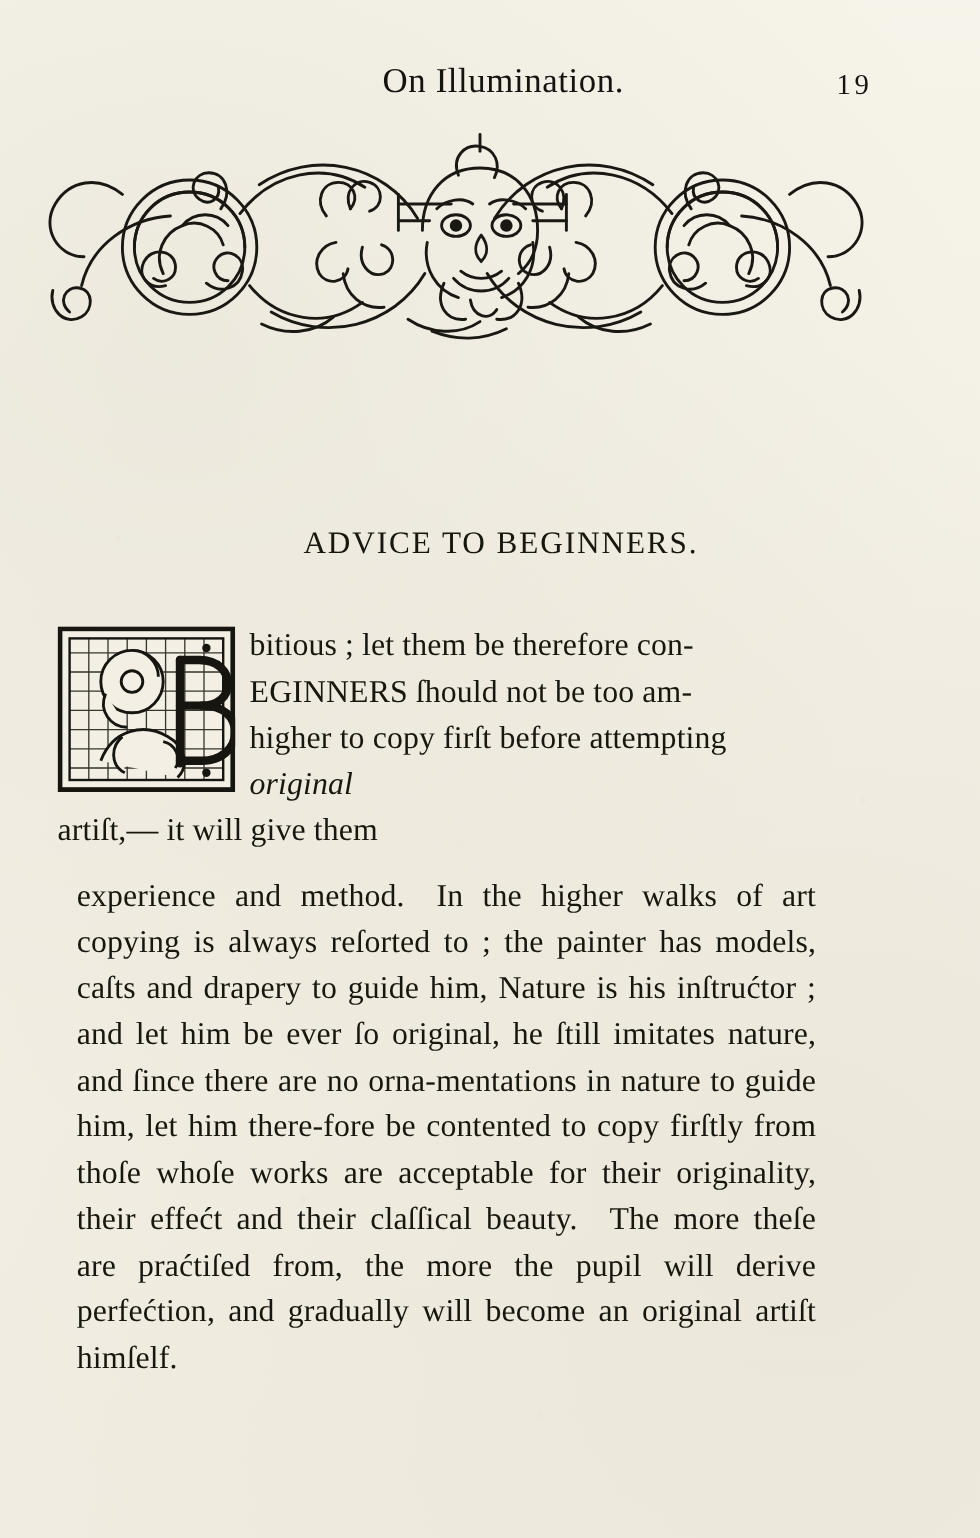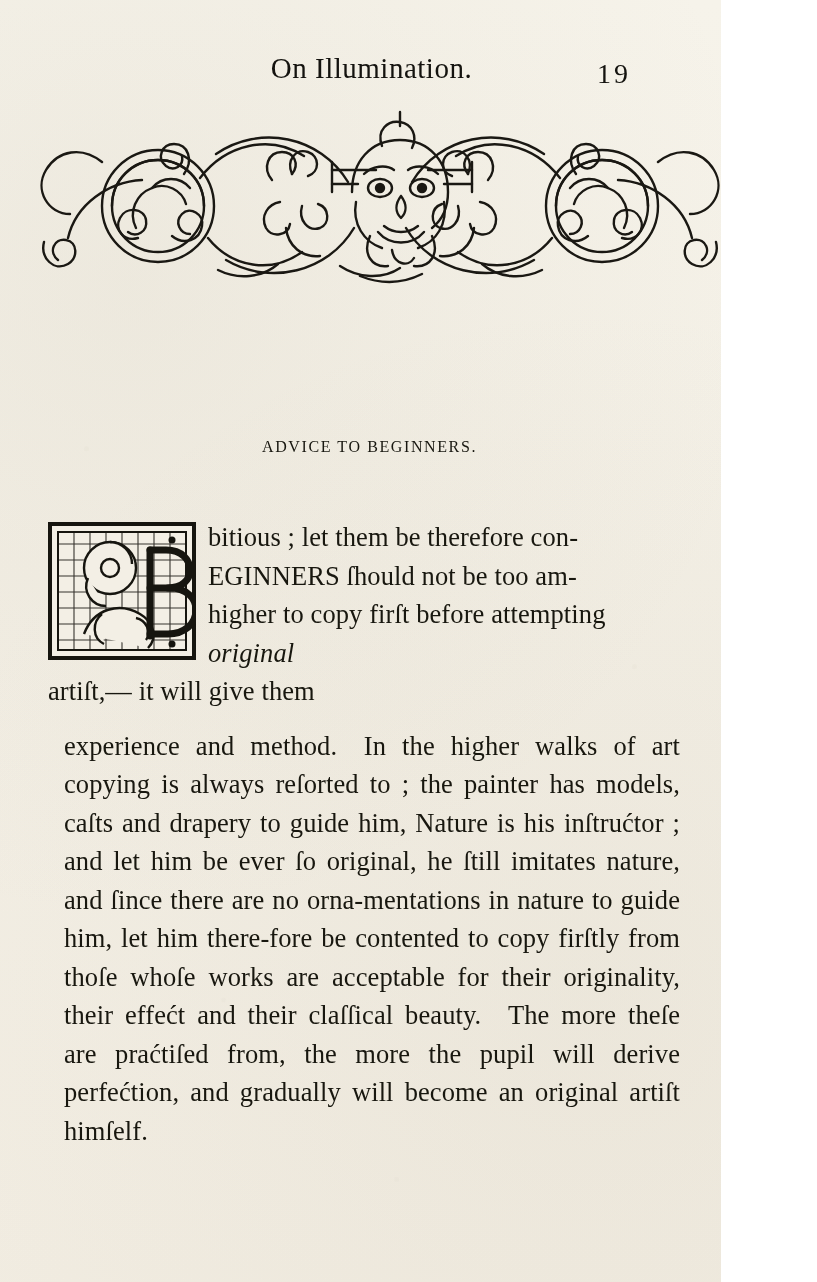--- a/index.html
+++ b/index.html
@@ -9,21 +9,21 @@
   }
   body {
     width: 817px;
     height: 1282px;
     overflow: hidden;
     font-family: "Liberation Serif", serif;
     color: #1b1a17;
   }
   .page {
     position: relative;
-    width: 721px;
+    width: 817px;
     height: 1282px;
     background: #f4f1e8;
     background-image:
       radial-gradient(circle at 18% 22%, rgba(170,160,135,0.10), rgba(255,255,255,0) 55%),
       radial-gradient(circle at 82% 78%, rgba(175,165,140,0.09), rgba(255,255,255,0) 60%),
       linear-gradient(180deg, #f6f3ea 0%, #f3efe5 45%, #f1ece1 100%);
     box-sizing: border-box;
     text-decoration: underline;
   }
   .grain {
@@ -54,21 +54,21 @@
     text-align: center;
     font-size: 29px;
     letter-spacing: .5px;
     color: #14130f;
     padding-left: 22px;
   }
   .head-folio {
     position: absolute;
     right: 30px;
     top: 6px;
-    font-size: 28px;
+    font-size: 24px;
     letter-spacing: 3px;
     color: #14130f;
   }
 
   
   .headpiece {
     position: absolute;
     top: 110px;
     left: 40px;
     width: 680px;
@@ -76,21 +76,21 @@
   }
   .headpiece svg { display: block; width: 100%; height: 100%; }
 
   
   .section-title {
     position: absolute;
     top: 438px;
     left: 60px;
     right: 60px;
     text-align: center;
-    font-size: 16px;
+    font-size: 26px;
     letter-spacing: 1.6px;
     color: #17160f;
     padding-left: 18px;
   }
 
   
   .body-block {
     position: absolute;
     top: 518px;
     left: 48px;

